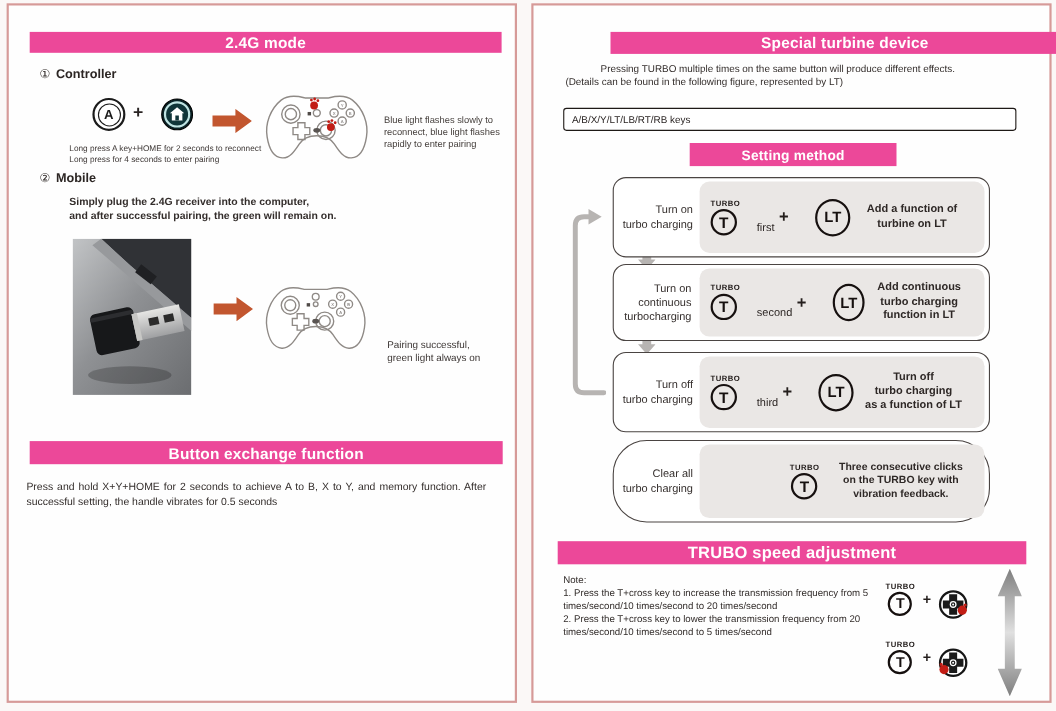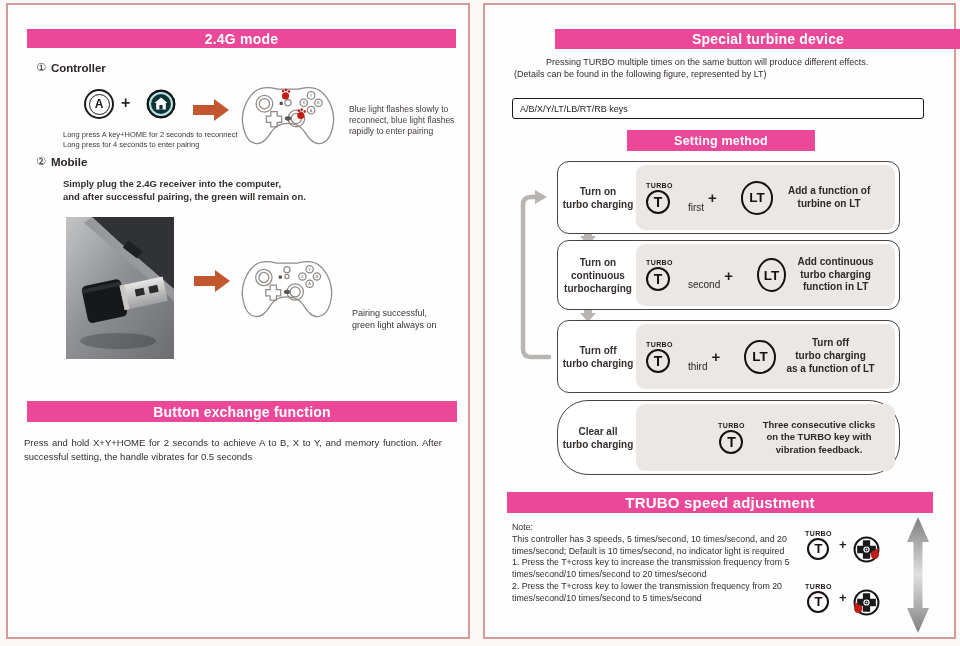--- a/index.html
+++ b/index.html
@@ -26,22 +26,22 @@
   .small-note{font-size:7.5px;line-height:1.35;color:#3c3634;white-space:nowrap;}
   .body-text{font-size:9.5px;line-height:1.4;color:#332d2b;}
   .caption{font-size:8.5px;line-height:1.3;color:#46403d;}
   
   .flow-row{
     position:absolute;left:72px;width:343px;background:#fff;
     border:1.5px solid #4a4442;border-radius:12px;box-sizing:border-box;
   }
   .row-label{
     position:absolute;left:2px;top:0;bottom:0;width:76px;
-    display:flex;align-items:center;justify-content:center;text-align:center;
-    font-weight:700;font-size:10px;line-height:1.3;color:#352f2d;
+    display:flex;align-items:center;justify-content:center;text-align:right;
+    font-weight:400;font-size:10px;line-height:1.3;color:#352f2d;
   }
   .gray{
     position:absolute;left:78px;top:3px;right:4px;bottom:3px;
     background:#eae7e5;border-radius:9px;
     display:flex;align-items:center;padding:0 10px;box-sizing:border-box;
   }
   .turbo-wrap{display:flex;flex-direction:column;align-items:flex-start;gap:1px;}
   .turbo-wrap.center{align-items:center;}
   .turbo-lab{font-size:7px;font-weight:700;letter-spacing:.4px;color:#1d1715;}
   .t-line{display:flex;align-items:flex-end;}
@@ -307,21 +307,20 @@
 vibration feedback.</div>
     </div>
   </div>
 
   <div class="bar" style="left:22px;top:487px;width:426px;height:21px;font-size:15px;">
     <span>TRUBO speed adjustment</span>
   </div>
 
   <div class="abs note-text" style="left:27px;top:517px;width:292px;">
     <div>Note:</div>
-    <div>This controller has 3 speeds, 5 times/second, 10 times/second, and 20 times/second; Default is 10 times/second, no indicator light is required</div>
     <div>1. Press the T+cross key to increase the transmission frequency from 5 times/second/10 times/second to 20 times/second</div>
     <div>2. Press the T+cross key to lower the transmission frequency from 20 times/second/10 times/second to 5 times/second</div>
   </div>
 
   <div class="sp-group" style="left:320px;top:521px;">
     <div class="turbo-wrap center">
       <span class="turbo-lab">TURBO</span>
       <span class="t-circle" style="width:22px;height:22px;font-size:13px;">T</span>
     </div>
     <span class="sp-plus">+</span>

